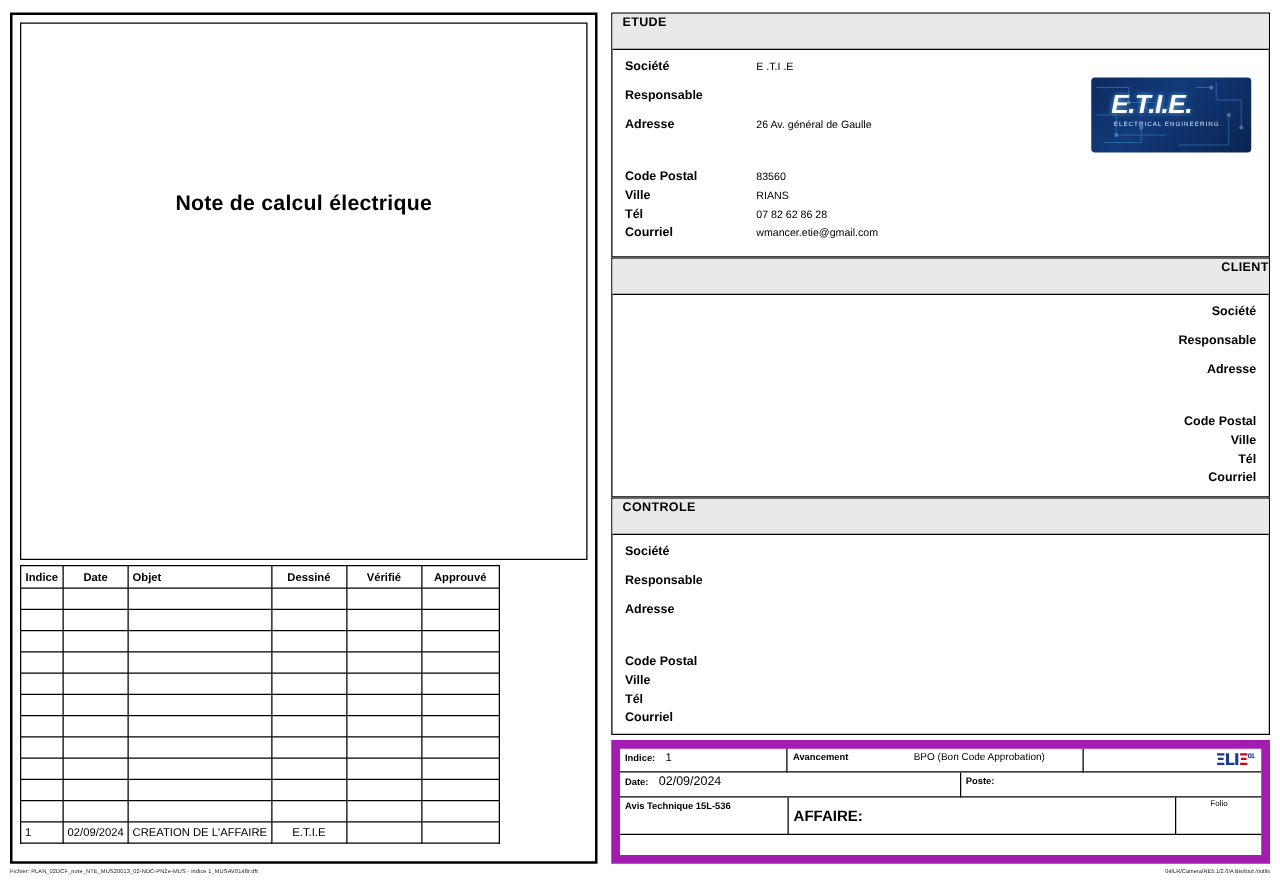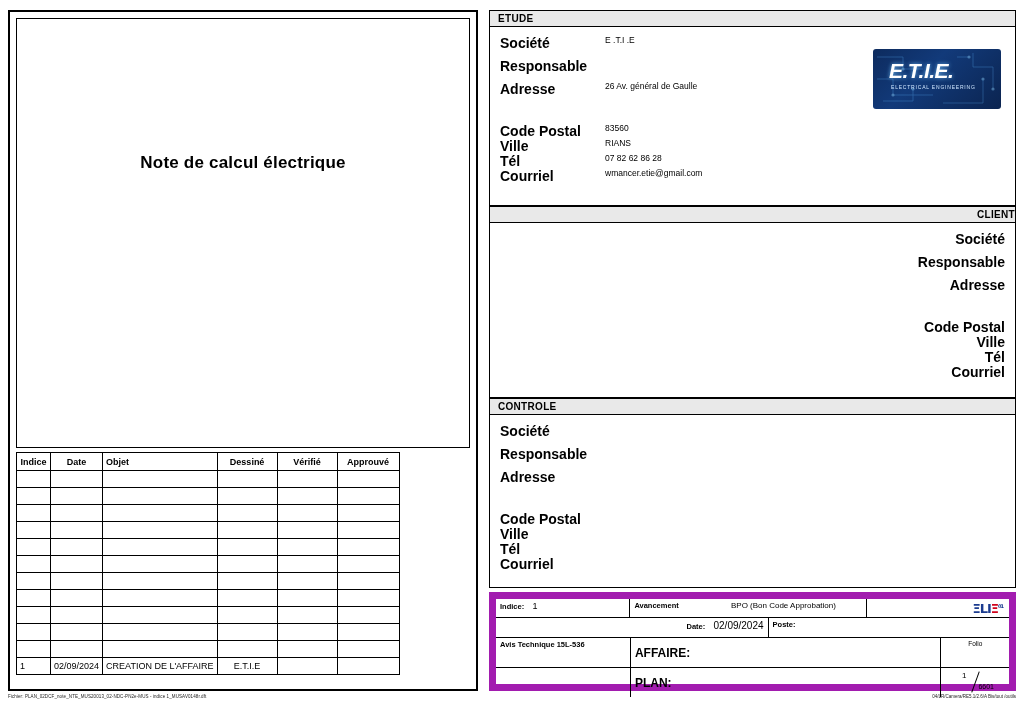--- a/index.html
+++ b/index.html
@@ -117,37 +117,37 @@
     background: #fff;
   }
   .section-header {
     background: #e9e9e9;
     border-bottom: 1px solid #000;
     font-size: 10px;
     font-weight: bold;
     padding: 3px 0 1px 8px;
     letter-spacing: 0.3px;
     box-sizing: border-box;
-    height: 16px;
+    height: 29px;
     line-height: 10px;
   }
   .section-body {
     position: relative;
     box-sizing: border-box;
     padding: 8px 10px 4px 10px;
   }
   .field-row {
     position: relative;
     height: 23px;
     font-size: 9.5px;
   }
   .field-row.tight { height: 15px; }
   .field-label {
     font-weight: bold;
-    font-size: 14px;
+    font-size: 10px;
   }
   .field-value {
     position: absolute;
     left: 105px;
     top: 0;
     font-size: 8.5px;
     font-weight: normal;
   }
 
   
@@ -223,21 +223,21 @@
   .val-n { font-size: 9px; }
 
   .row1 { height: 19px; }
   .row2 { height: 20px; }
   .row3 { height: 30px; }
   .row4 { height: 29px; }
 
   .c-indice { width: 138px; }
   .c-avancement { width: 243px; }
   .c-elie { width: 146px; }
-  .c-date { width: 280px; text-align: right; }
+  .c-date { width: 280px; }
   .c-poste { width: 247px; }
   .c-avis { width: 138px; border-bottom: 1px solid #000; }
   .c-affaire { width: 318px; }
   .c-folio { width: 69px; }
   .c-blank { width: 138px; }
   .c-plan { width: 318px; }
   .c-folnum { width: 69px; }
 
   .big-lbl {
     font-weight: bold;
@@ -574,29 +574,15 @@
       </div>
       <div class="cart-cell c-affaire">
         <span class="big-lbl">AFFAIRE:</span>
         <span style="font-size:10px;margin-left:8px"></span>
       </div>
       <div class="cart-cell c-folio">
         <div class="folio-head">Folio</div>
       </div>
     </div>
 
-    <div class="cart-row row4">
-      <div class="cart-cell c-blank" style="border-bottom:none"></div>
-      <div class="cart-cell c-plan" style="border-bottom:none">
-        <span class="big-lbl">PLAN:</span>
-        <span style="font-size:10px;margin-left:8px"></span>
-      </div>
-      <div class="cart-cell c-folnum" style="border-bottom:none">
-        <div class="slash"></div>
-        <div class="folio-frac">
-          <span class="num" style="margin-right:22px">1</span>
-          <span class="den" style="margin-left:22px">6601</span>
-        </div>
-      </div>
-    </div>
   </div>
 
 </div>
 
 </body></html>

